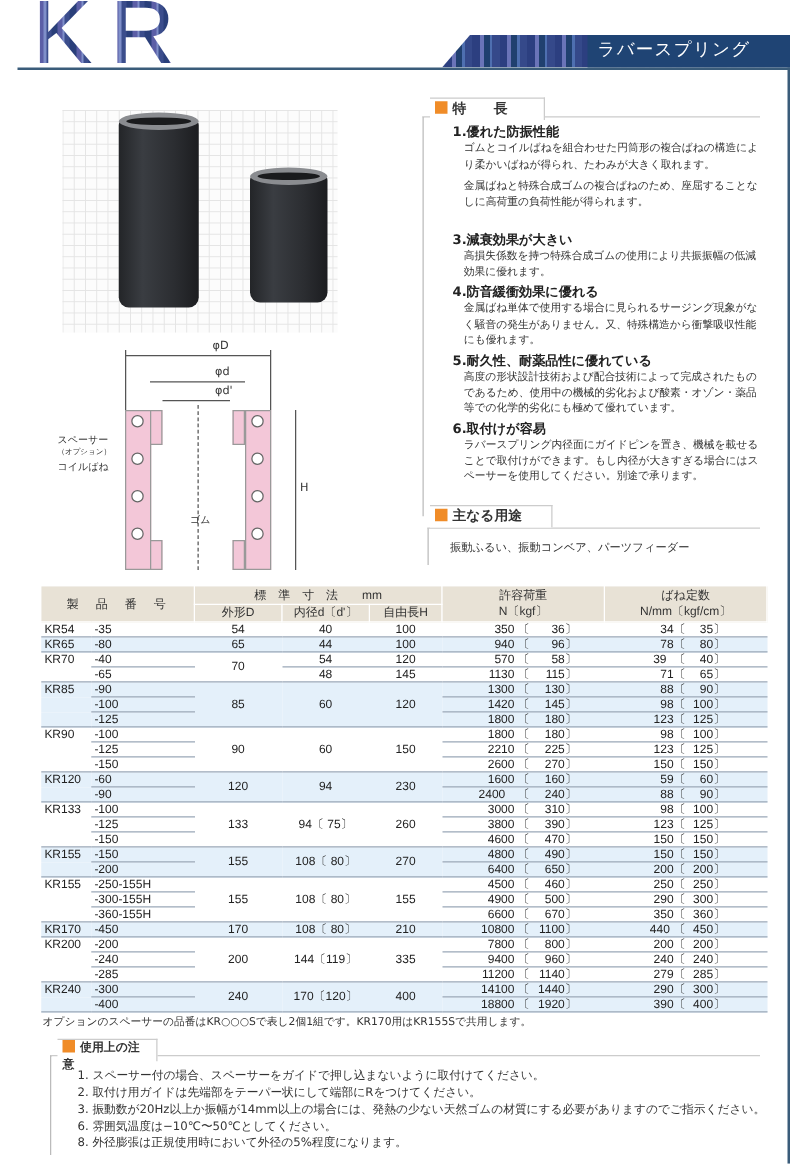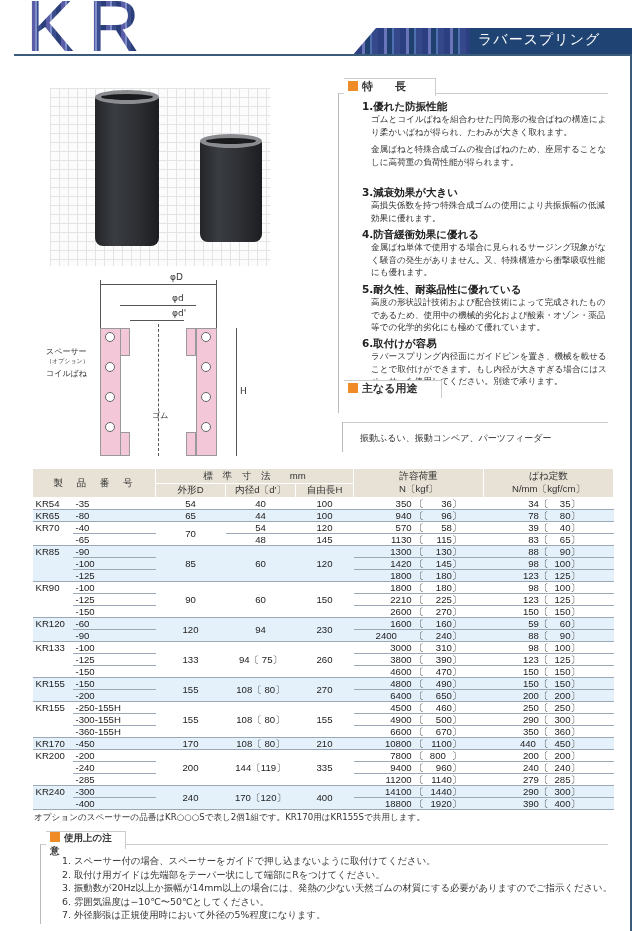--- a/index.html
+++ b/index.html
@@ -118,21 +118,21 @@
   <div class="feature" style="top:283px">
       <div class="ftitle">5.耐久性、耐薬品性に優れている</div>
       <div class="fbody">高度の形状設計技術および配合技術によって完成されたものであるため、使用中の機械的劣化および酸素・オゾン・薬品等での化学的劣化にも極めて優れています。</div>
     </div>
   <div class="feature" style="top:337px">
       <div class="ftitle">6.取付けが容易</div>
       <div class="fbody">ラバースプリング内径面にガイドピンを置き、機械を載せることで取付けができます。もし内径が大きすぎる場合にはスペーサーを使用してください。別途で承ります。</div>
     </div>
 
   <div class="fbox" style="left:342px;top:422px;width:266px;height:30px"></div>
-  <div class="box-tab" style="left:344px;top:380px;width:98px"><span class="sq"></span><span>主なる用途</span></div>
+  <div class="box-tab" style="left:344px;top:404px;width:98px"><span class="sq"></span><span>主なる用途</span></div>
   <div class="uses">振動ふるい、振動コンベア、パーツフィーダー</div>
 
   <table class="spec">
     <thead>
       <tr style="height:15px">
         <th rowspan="2" colspan="2" style="width:96px;letter-spacing:2px">製　品　番　号</th>
         <th colspan="3">標　準　寸　法　　mm</th>
         <th rowspan="2" style="width:130px"><span>許容荷重</span><br><span>N〔kgf〕</span></th>
         <th rowspan="2" style="width:130px"><span>ばね定数</span><br><span>N/mm〔kgf/cm〕</span></th>
       </tr>
@@ -161,29 +161,29 @@
           <td class="nt"><span style="display:inline-block;width:36px;text-align:right">940</span> 〔<span style="display:inline-block;width:28px;text-align:right">96</span>〕</td>
           <td class="nt"><span style="display:inline-block;width:22px;text-align:right">78</span>〔<span style="display:inline-block;width:22px;text-align:right">80</span>〕</td>
         </tr>
         <tr>
           <td style="width: 40px; border-bottom: none;">KR70</td>
           <td>-40</td>
           <td class="nt" rowspan="2">70</td>
           <td class="nt">54</td>
           <td class="nt">120</td>
           <td class="nt"><span style="display:inline-block;width:36px;text-align:right">570</span> 〔<span style="display:inline-block;width:28px;text-align:right">58</span>〕</td>
-          <td class="nt"><span style="display:inline-block;width:22px;text-align:right">39</span>〔<span style="display:inline-block;width:22px;text-align:right">40</span>〕</td>
+          <td class="nt"><span style="display:inline-block;width:22px;">39</span>〔<span style="display:inline-block;width:22px;text-align:right">40</span>〕</td>
         </tr>
         <tr>
           <td style="width: 40px; border-bottom: 1px solid rgb(154, 168, 184);"></td>
           <td>-65</td>
           <td class="nt">48</td>
           <td class="nt">145</td>
           <td class="nt"><span style="display:inline-block;width:36px;text-align:right">1130</span> 〔<span style="display:inline-block;width:28px;text-align:right">115</span>〕</td>
-          <td class="nt"><span style="display:inline-block;width:22px;text-align:right">83</span>〔<span style="display:inline-block;width:22px;text-align:right">65</span>〕</td>
+          <td class="nt"><span style="display:inline-block;width:22px;text-align:right">71</span>〔<span style="display:inline-block;width:22px;text-align:right">65</span>〕</td>
         </tr>
         <tr class="sh">
           <td style="width: 40px; border-bottom: none;">KR85</td>
           <td>-90</td>
           <td class="nt" rowspan="3">85</td>
           <td class="nt" rowspan="3">60</td>
           <td class="nt" rowspan="3">120</td>
           <td class="nt"><span style="display:inline-block;width:36px;text-align:right">1300</span> 〔<span style="display:inline-block;width:28px;text-align:right">130</span>〕</td>
           <td class="nt"><span style="display:inline-block;width:22px;text-align:right">88</span>〔<span style="display:inline-block;width:22px;text-align:right">90</span>〕</td>
         </tr>
@@ -225,21 +225,21 @@
           <td>-60</td>
           <td class="nt" rowspan="2">120</td>
           <td class="nt" rowspan="2">94</td>
           <td class="nt" rowspan="2">230</td>
           <td class="nt"><span style="display:inline-block;width:36px;text-align:right">1600</span> 〔<span style="display:inline-block;width:28px;text-align:right">160</span>〕</td>
           <td class="nt"><span style="display:inline-block;width:22px;text-align:right">59</span>〔<span style="display:inline-block;width:22px;text-align:right">60</span>〕</td>
         </tr>
         <tr class="sh">
           <td style="width: 40px; border-bottom: 1px solid rgb(154, 168, 184);"></td>
           <td>-90</td>
-          <td class="nt"><span style="display:inline-block;width:36px;text-align:left">2400</span> 〔<span style="display:inline-block;width:28px;text-align:right">240</span>〕</td>
+          <td class="nt"><span style="display:inline-block;width:36px;text-align:center">2400</span> 〔<span style="display:inline-block;width:28px;text-align:right">240</span>〕</td>
           <td class="nt"><span style="display:inline-block;width:22px;text-align:right">88</span>〔<span style="display:inline-block;width:22px;text-align:right">90</span>〕</td>
         </tr>
         <tr>
           <td style="width: 40px; border-bottom: none;">KR133</td>
           <td>-100</td>
           <td class="nt" rowspan="3">133</td>
           <td class="nt" rowspan="3">94〔 75〕</td>
           <td class="nt" rowspan="3">260</td>
           <td class="nt"><span style="display:inline-block;width:36px;text-align:right">3000</span> 〔<span style="display:inline-block;width:28px;text-align:right">310</span>〕</td>
           <td class="nt"><span style="display:inline-block;width:22px;text-align:right">98</span>〔<span style="display:inline-block;width:22px;text-align:right">100</span>〕</td>
@@ -300,21 +300,21 @@
           <td class="nt" rowspan="1">210</td>
           <td class="nt"><span style="display:inline-block;width:36px;text-align:right">10800</span> 〔<span style="display:inline-block;width:28px;text-align:right">1100</span>〕</td>
           <td class="nt"><span style="display:inline-block;width:22px;">440</span>〔<span style="display:inline-block;width:22px;text-align:right">450</span>〕</td>
         </tr>
         <tr>
           <td style="width: 40px; border-bottom: none;">KR200</td>
           <td>-200</td>
           <td class="nt" rowspan="3">200</td>
           <td class="nt" rowspan="3">144〔119〕</td>
           <td class="nt" rowspan="3">335</td>
-          <td class="nt"><span style="display:inline-block;width:36px;text-align:right">7800</span> 〔<span style="display:inline-block;width:28px;text-align:center">800</span>〕</td>
+          <td class="nt"><span style="display:inline-block;width:36px;text-align:right">7800</span> 〔<span style="display:inline-block;width:28px;text-align:right">800</span>〕</td>
           <td class="nt"><span style="display:inline-block;width:22px;text-align:right">200</span>〔<span style="display:inline-block;width:22px;text-align:right">200</span>〕</td>
         </tr>
         <tr>
           <td style="width: 40px; border-bottom: none;"></td>
           <td>-240</td>
           <td class="nt"><span style="display:inline-block;width:36px;text-align:right">9400</span> 〔<span style="display:inline-block;width:28px;text-align:right">960</span>〕</td>
           <td class="nt"><span style="display:inline-block;width:22px;text-align:right">240</span>〔<span style="display:inline-block;width:22px;text-align:right">240</span>〕</td>
         </tr>
         <tr>
           <td style="width: 40px; border-bottom: 1px solid rgb(154, 168, 184);"></td>
@@ -342,15 +342,15 @@
 
   <div class="note">オプションのスペーサーの品番はKR○○○Sで表し2個1組です。KR170用はKR155Sで共用します。</div>
 
   <div class="fbox" style="left:40px;top:844px;width:568px;height:80px"></div>
   <div class="box-tab" style="left:46px;top:831px;width:80px;font-size:9.5px"><span class="sq"></span><span>使用上の注意</span></div>
   <div class="cautions">
     <div>1. スペーサー付の場合、スペーサーをガイドで押し込まないように取付けてください。</div>
     <div>2. 取付け用ガイドは先端部をテーパー状にして端部にRをつけてください。</div>
     <div>3. 振動数が20Hz以上か振幅が14mm以上の場合には、発熱の少ない天然ゴムの材質にする必要がありますのでご指示ください。</div>
     <div>6. 雰囲気温度は−10℃〜50℃としてください。</div>
-    <div>7. 外径膨張は正規使用時において外径の5%程度になります。</div>
+    <div>8. 外径膨張は正規使用時において外径の5%程度になります。</div>
   </div>
 </div>
 
 </body></html>

